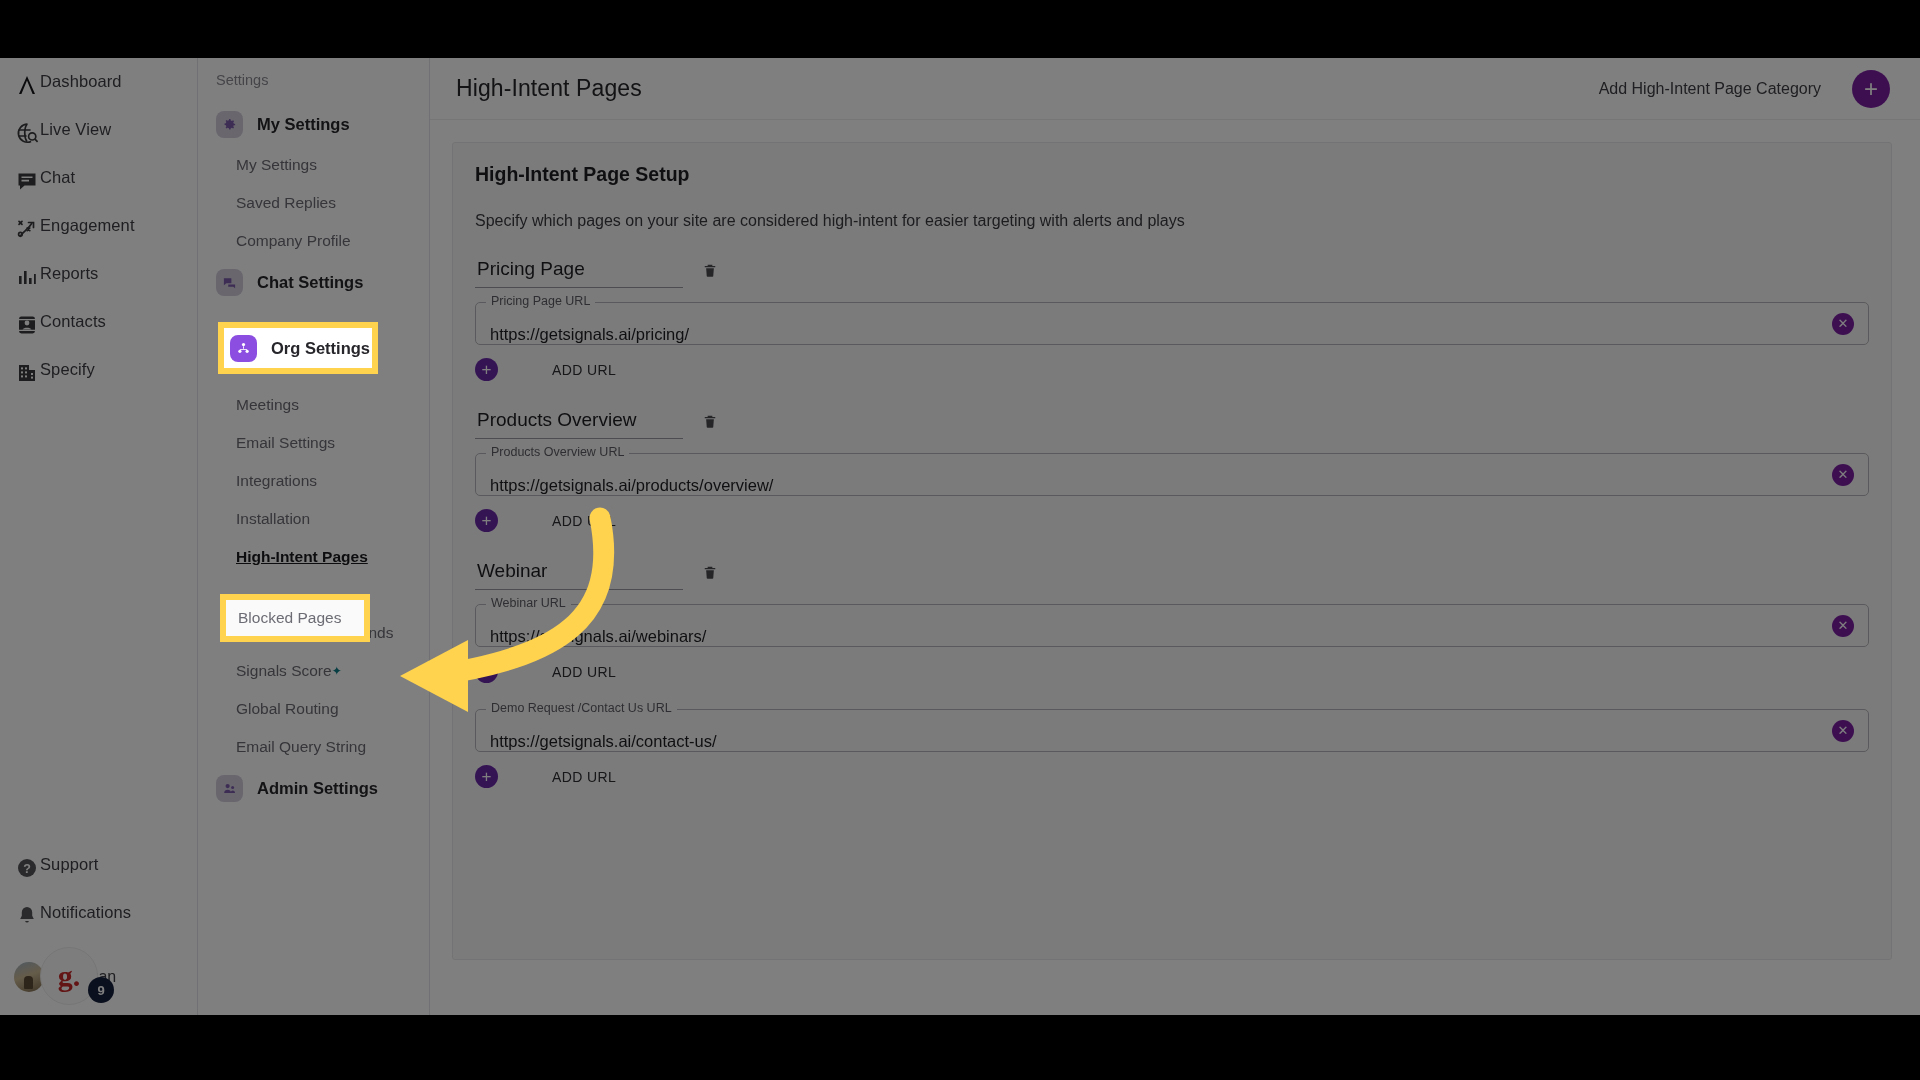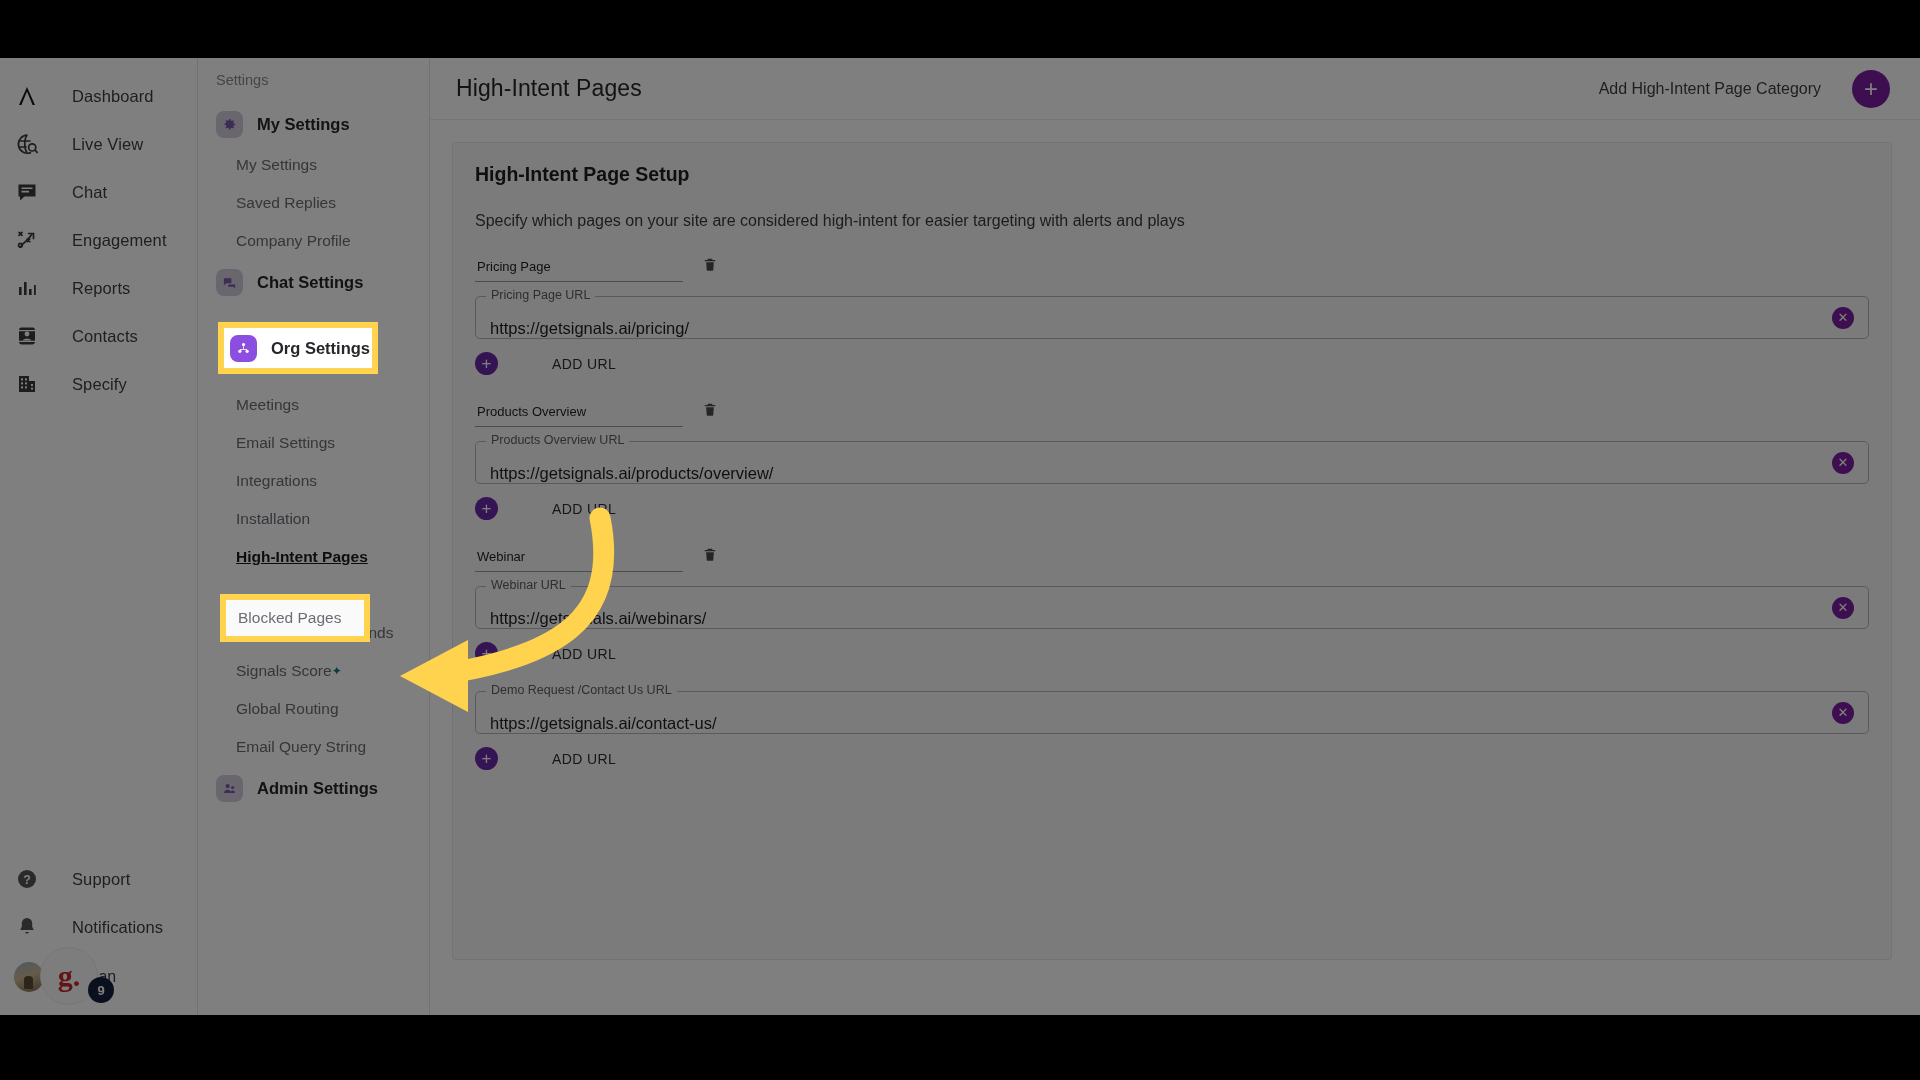--- a/index.html
+++ b/index.html
@@ -36,22 +36,22 @@
   
   .rail {
     width: 198px; height: 100%;
     background: #fff;
     border-right: 1px solid #e3e3e6;
     position: relative;
     flex: 0 0 198px;
   }
   .rail-nav { padding-top: 14px; }
   .rail-item {
-    display: flex; align-items: center;
-    height: 48px; padding-left: 14px; gap: 32px;
+    display: flex; 
+    height: 48px; padding-left: 14px; gap: 0;
     cursor: pointer;
   }
   .rail-icon {
     width: 26px; height: 26px;
     display: flex; align-items: center; justify-content: center;
     color: #3b3b3f; flex: 0 0 26px;
   }
   .rail-label {
     font-size: 16.5px; color: #3f3f46; letter-spacing: .1px;
   }
@@ -152,21 +152,21 @@
     height: 818px; overflow: hidden;
   }
   .card-title { font-size: 19.5px; font-weight: 700; color: #1e1e23; }
   .card-sub { font-size: 16px; color: #3a3a41; margin-top: 26px; }
 
   .cat-block { margin-top: 26px; }
   .cat-row { display: flex; align-items: flex-end; gap: 20px; }
   .cat-name-input {
     width: 208px; border: none; border-bottom: 1px solid #9a9aa2;
     background: transparent; font-family: "Liberation Sans", sans-serif;
-    font-size: 13px; color: #1f1f24; padding: 2px 2px 7px 2px; outline: none;
+    font-size: 19px; color: #1f1f24; padding: 2px 2px 7px 2px; outline: none;
   }
   .trash-btn {
     background: none; border: none; cursor: pointer; padding: 0 0 6px 0;
     color: #4a4a50;
   }
   .url-field {
     position: relative; margin-top: 14px;
     border: 1px solid #b5b5bc; border-radius: 5px;
     height: 43px; display: flex; align-items: flex-end; padding: 0 52px 0 14px;
   }

